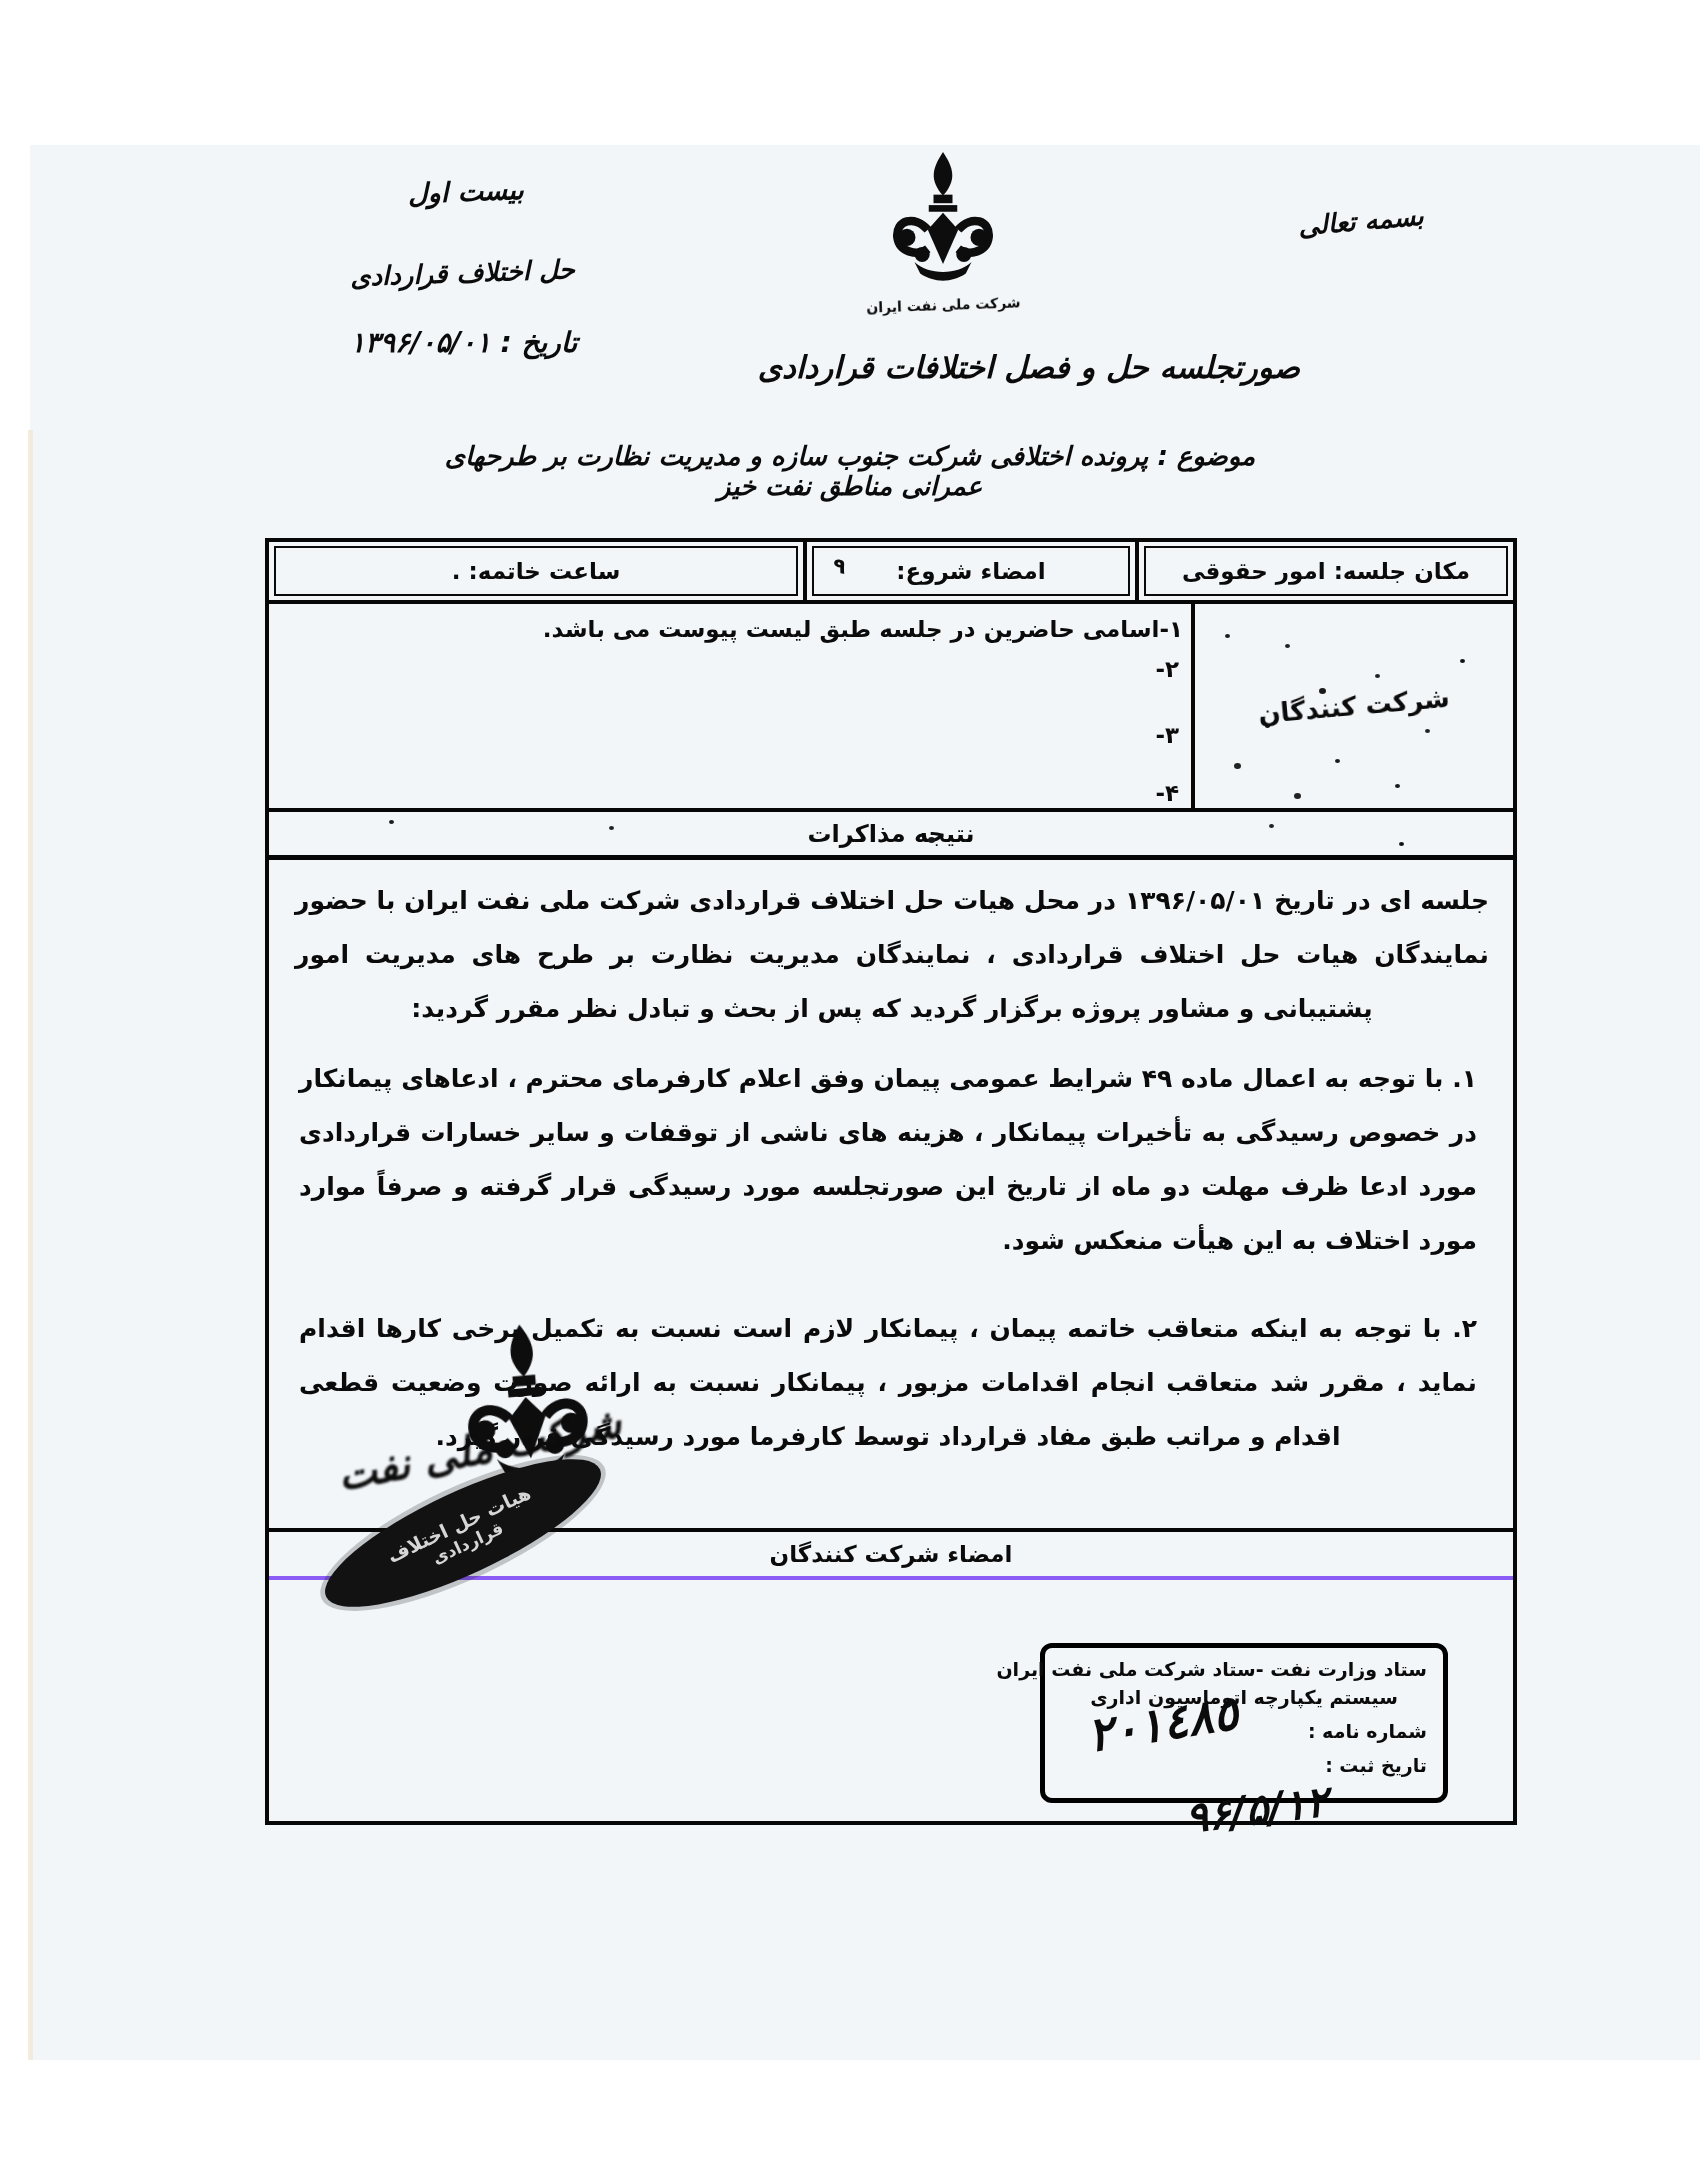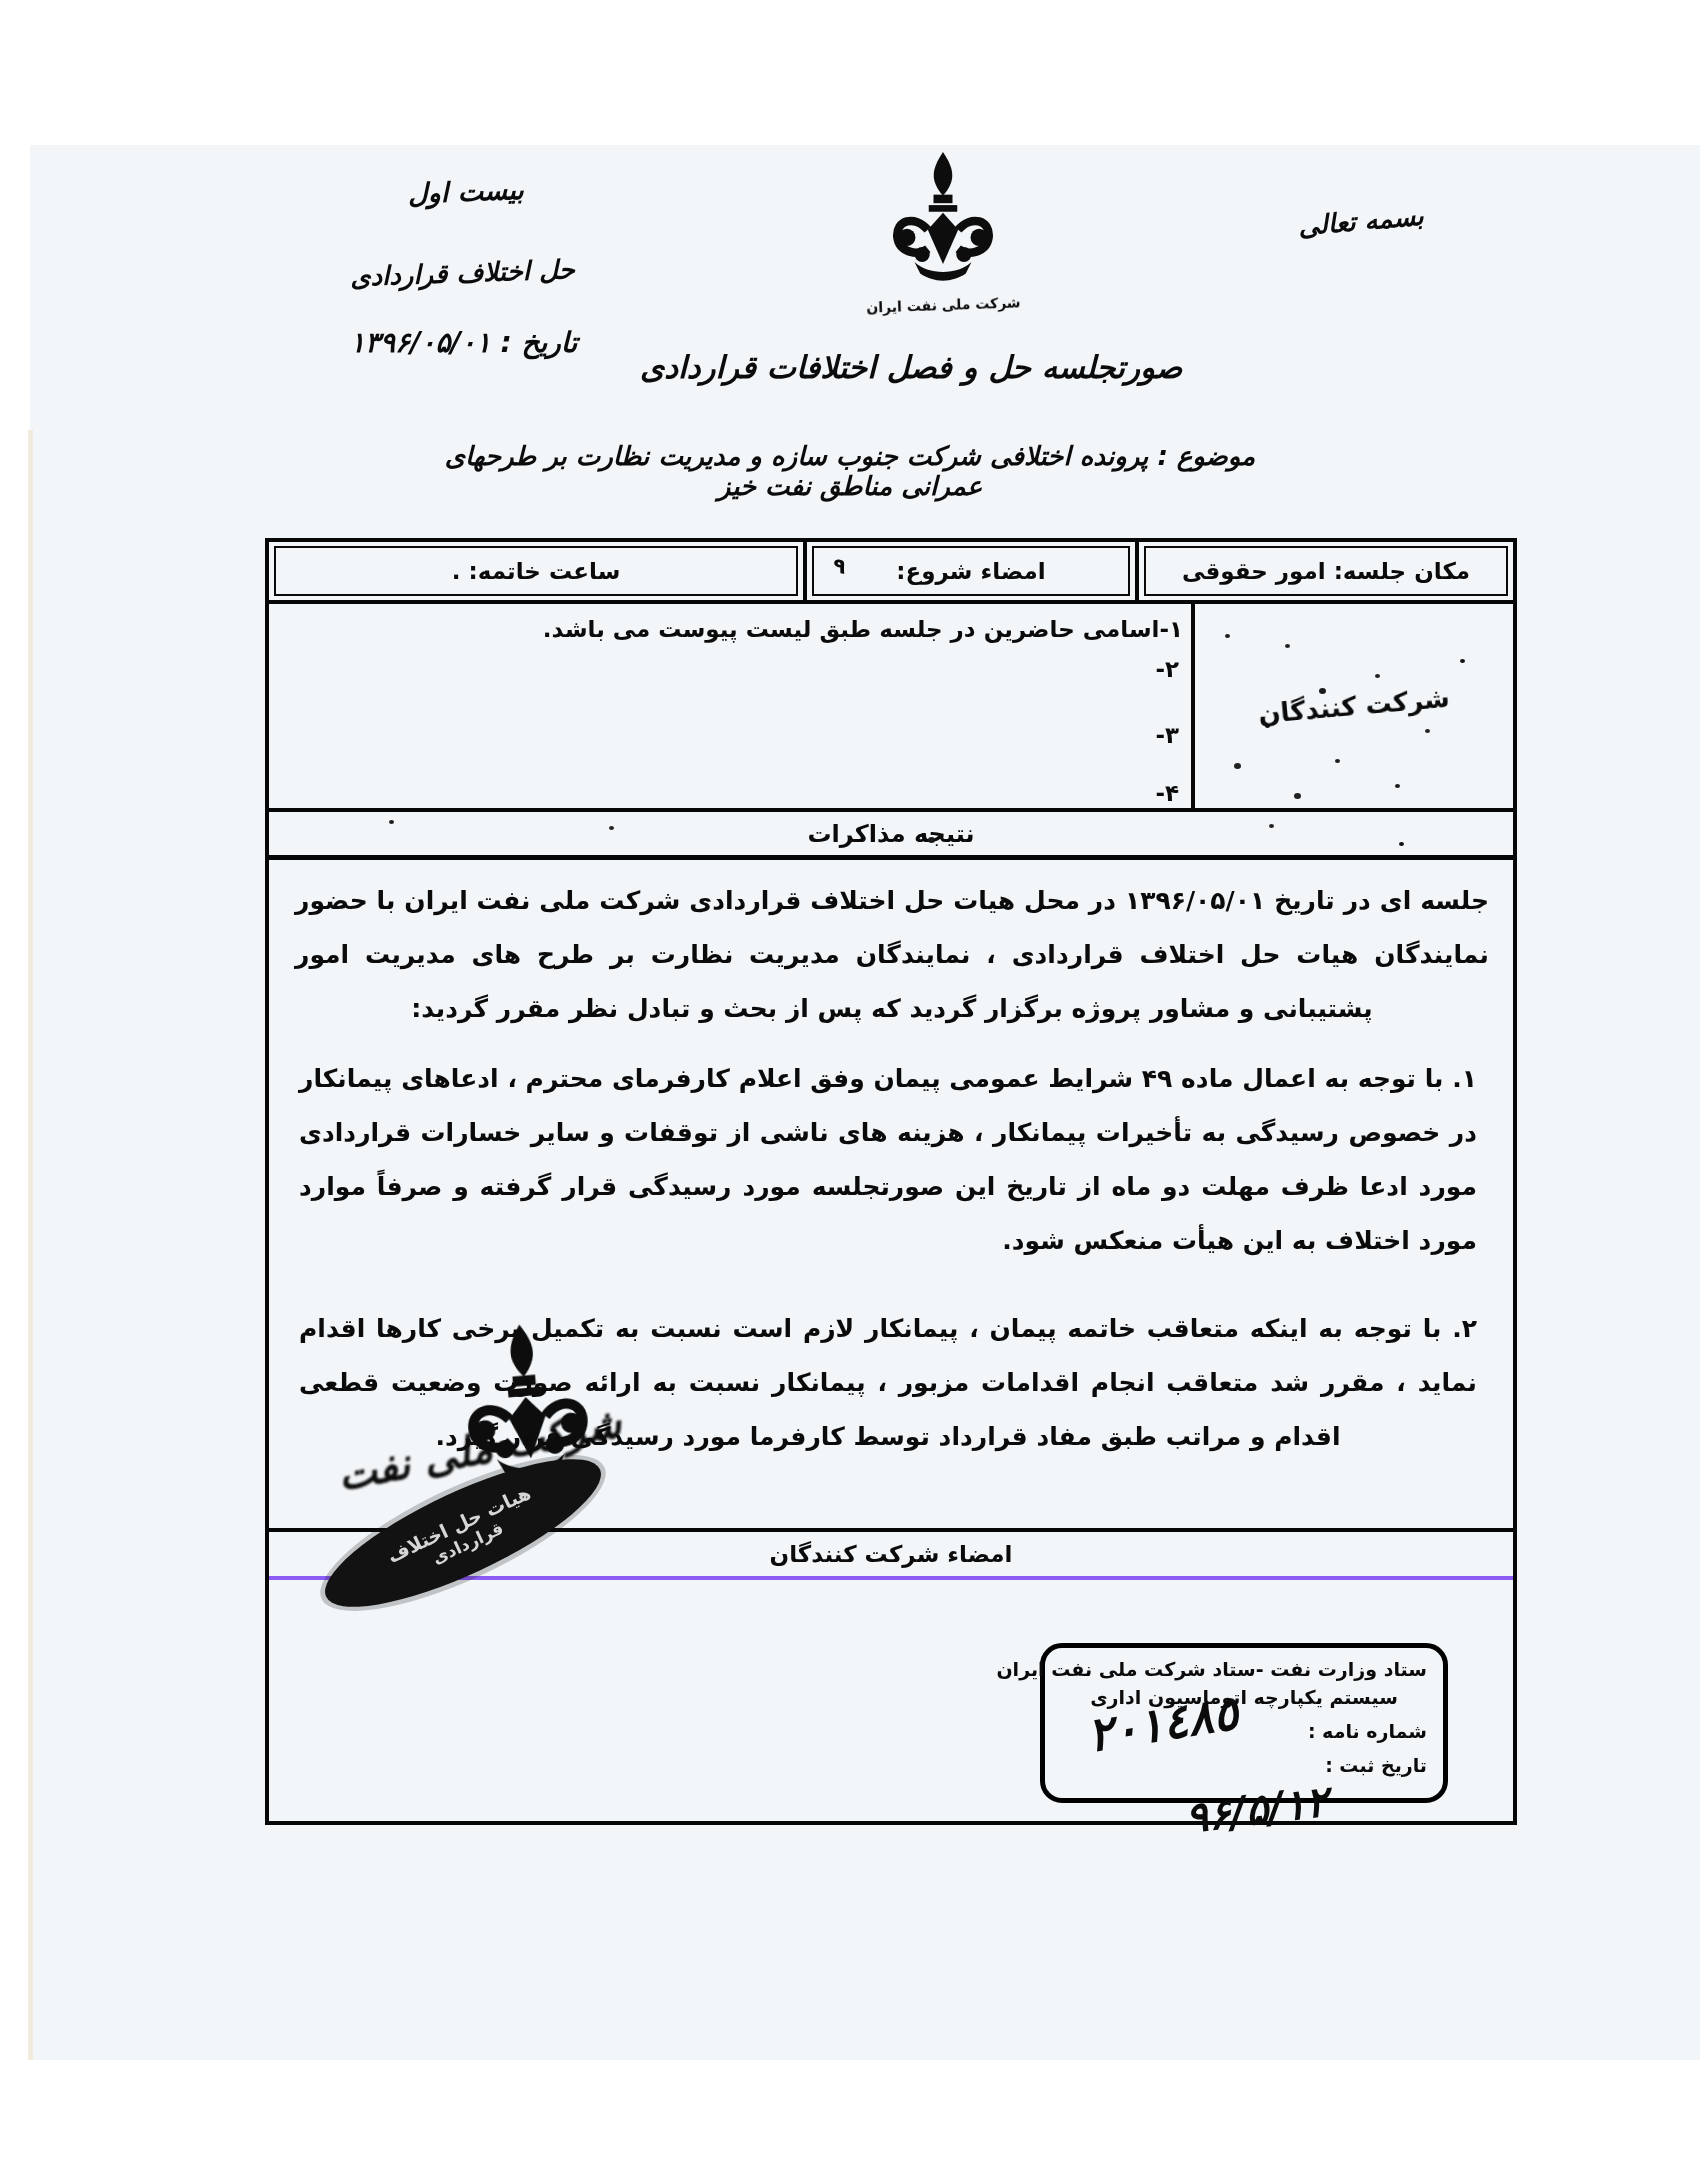--- a/index.html
+++ b/index.html
@@ -17,21 +17,21 @@
 
   #besmeleh{position:absolute;left:1298px;top:206px;font-size:26px;font-weight:bold;font-style:italic;
             transform:rotate(-5deg);direction:rtl;}
 
   
   #logo-top{position:absolute;left:874px;top:150px;width:138px;height:152px;}
   .emblem{width:100%;height:100%;fill:#0d0d0d;}
   .emblem .curl{fill:none;stroke:#0d0d0d;stroke-width:9px;}
   #logo-top-caption{position:absolute;left:856px;top:297px;width:175px;text-align:center;font-size:14px;
                     font-weight:bold;direction:rtl;filter:blur(.7px);transform:rotate(-2deg);white-space:nowrap;}
-  #doc-title{position:absolute;left:640px;top:349px;width:700px;text-align:left;direction:rtl;
+  #doc-title{position:absolute;left:600px;top:349px;width:700px;text-align:right;direction:rtl;
              font-size:31px;font-weight:bold;font-style:italic;}
   #doc-subject{position:absolute;left:400px;top:441px;width:900px;text-align:center;direction:rtl;
                font-size:26px;font-weight:bold;font-style:italic;}
 
   
   .tbl{position:absolute;left:265px;top:538px;width:1252px;height:1287px;border:4px solid #070707;
        direction:rtl;box-sizing:border-box;background:transparent;}
   .row{position:absolute;left:0;right:0;box-sizing:border-box;}
   #r-head{top:0;height:62px;border-bottom:4px solid #070707;display:flex;}
   .hcell{box-sizing:border-box;height:100%;display:flex;align-items:center;justify-content:center;
@@ -72,21 +72,21 @@
   #stamp-cal{position:absolute;left:312px;top:1424px;width:345px;font-size:41px;font-weight:bold;
              font-style:italic;transform:rotate(-11deg);filter:blur(1.1px);direction:rtl;text-align:center;
              letter-spacing:-2px;line-height:1.25;}
   #stamp-oval{position:absolute;left:312px;top:1492px;width:302px;height:82px;background:#121212;
               border-radius:50%;transform:rotate(-25deg);display:flex;flex-direction:column;align-items:center;
               justify-content:center;color:#d6d6d6;font-weight:bold;box-shadow:0 0 0 5px rgba(18,18,18,.22);}
   #stamp-oval .l1{font-size:19px;} #stamp-oval .l2{font-size:17px;}
 
   
   #reg{position:absolute;left:1040px;top:1643px;width:408px;height:160px;border:5px solid #000;
-       border-radius:22px;direction:rtl;padding:10px 16px;box-sizing:border-box;font-weight:bold;background:transparent;}
+       border-radius:12px;direction:rtl;padding:10px 16px;box-sizing:border-box;font-weight:bold;background:transparent;}
   .reg-c{text-align:center;font-size:19px;white-space:nowrap;}
   .reg-r{text-align:right;font-size:19px;margin-top:12px;}
   #reg-number{position:absolute;left:42px;top:48px;font-size:47px;font-style:italic;transform:rotate(-9deg);
               direction:ltr;letter-spacing:2px;font-weight:bold;}
   #reg-date{position:absolute;left:140px;bottom:-36px;font-size:42px;font-style:italic;transform:rotate(-7deg);
             direction:ltr;font-weight:bold;}
 
   
   .noise{position:absolute;width:5px;height:4px;border-radius:50%;background:#1c1c1c;}
   #noise-part{left:30px;top:30px;

